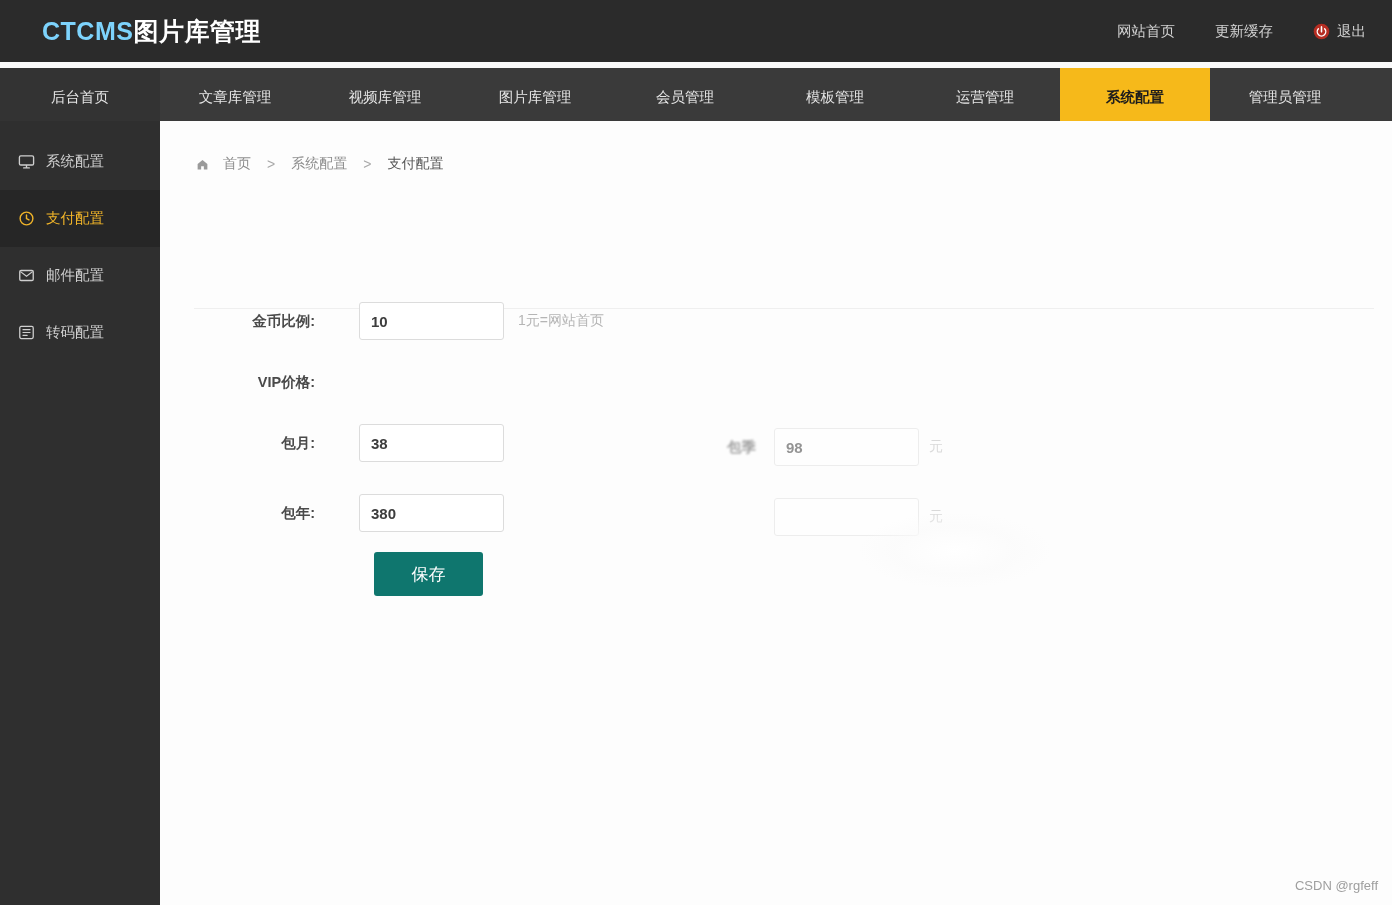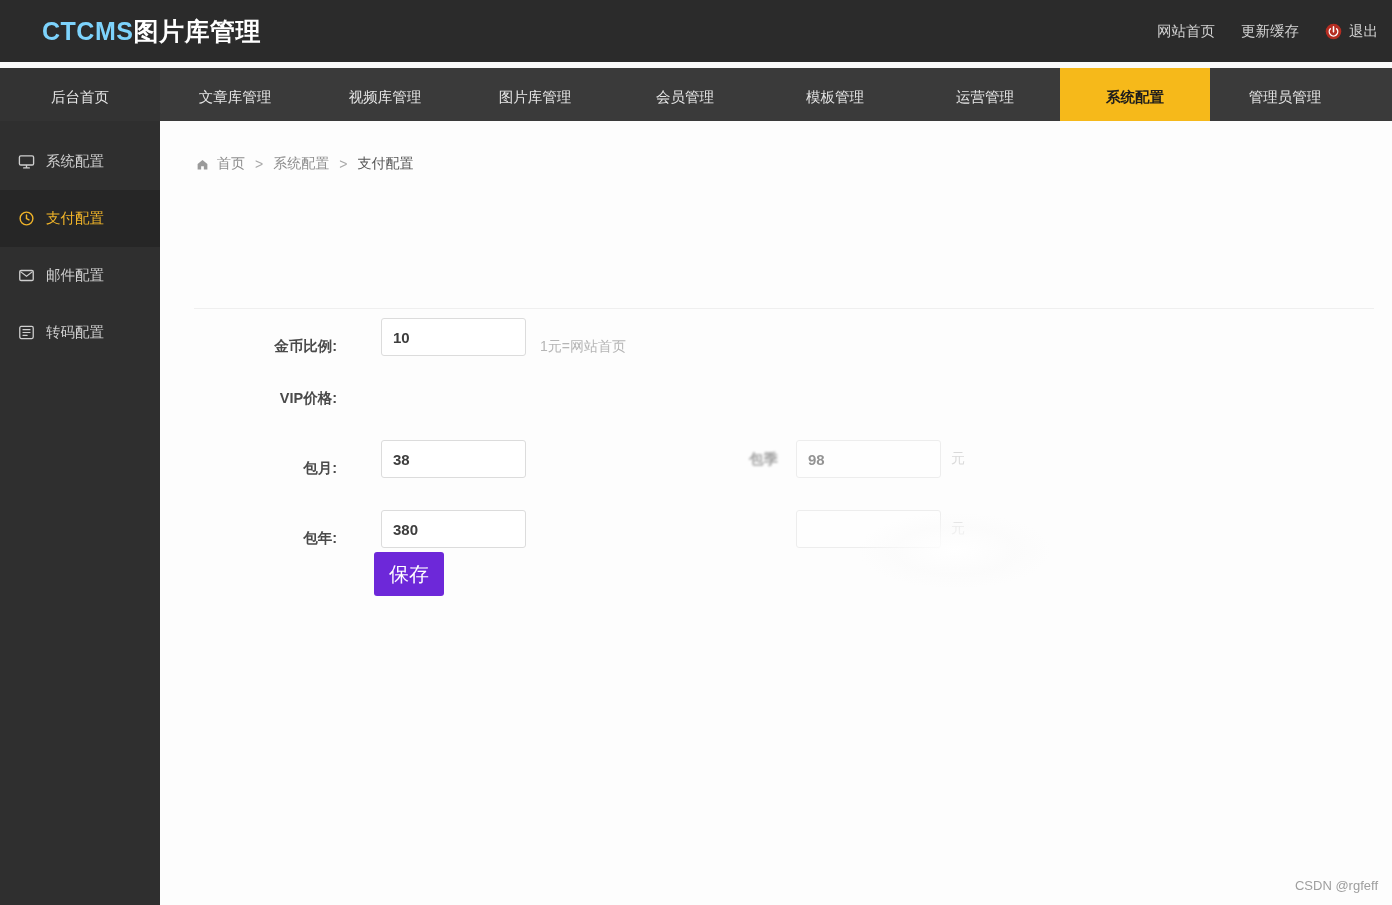--- a/index.html
+++ b/index.html
@@ -37,22 +37,22 @@
     letter-spacing: 0.5px;
     white-space: nowrap;
     line-height: 1;
   }
   .logo .logo-en { color: #7dd3fc; }
   .logo .logo-cn { color: #ffffff; }
 
   .top-right {
     display: flex;
     align-items: center;
-    margin-right: 14px;
-    gap: 26px;
+    margin-right: 26px;
+    gap: 40px;
   }
   .top-link {
     color: #d2d2d2;
     font-size: 14.5px;
     text-decoration: none;
     white-space: nowrap;
     cursor: pointer;
   }
   .logout-wrap {
     display: flex;
@@ -141,21 +141,21 @@
     position: absolute;
     top: 121px; left: 160px;
     width: 1232px;
     height: 784px;
     background: #fdfdfd;
   }
 
   .breadcrumb {
     display: flex;
     align-items: center;
-    gap: 8px;
+    gap: 14px;
     margin: 34px 0 0 36px;
     font-size: 14px;
     color: #8d8d8d;
     white-space: nowrap;
   }
   .home-icon { width: 13px; height: 13px; display: inline-block; }
   .bc-sep { color: #a8a8a8; margin: 0 2px; }
   .bc-link { color: #8d8d8d; cursor: pointer; }
   .bc-current { color: #555555; }
 
@@ -196,23 +196,23 @@
 
   
   .form {
     position: absolute;
     top: 165px;
     left: 0;
     width: 1232px;
   }
   .form-row {
     display: flex;
-    align-items: flex-end;
+    align-items: center;
     height: 70px;
-    padding-left: 105px;
+    padding-left: 83px;
   }
   .form-label {
     width: 88px;
     text-align: right;
     padding-right: 16px;
     font-size: 14.5px;
     font-weight: bold;
     color: #4a4a4a;
     white-space: nowrap;
   }
@@ -288,27 +288,27 @@
     z-index: 3;
   }
 
   .btn-row {
     display: flex;
     padding-left: 110px;
     margin-top: 4px;
   }
   .save-btn {
     margin-left: 104px;
-    width: 70px;
+    width: 109px;
     height: 44px;
-    background: #6d28d9;
+    background: #0f766e;
     border: none;
     border-radius: 3px;
     color: #ffffff;
-    font-size: 20px;
+    font-size: 17px;
     font-family: "Liberation Sans", "DejaVu Sans", sans-serif;
     cursor: pointer;
   }
 
   .watermark {
     position: absolute;
     right: 14px;
     bottom: 12px;
     font-size: 13px;
     color: #9e9e9e;

